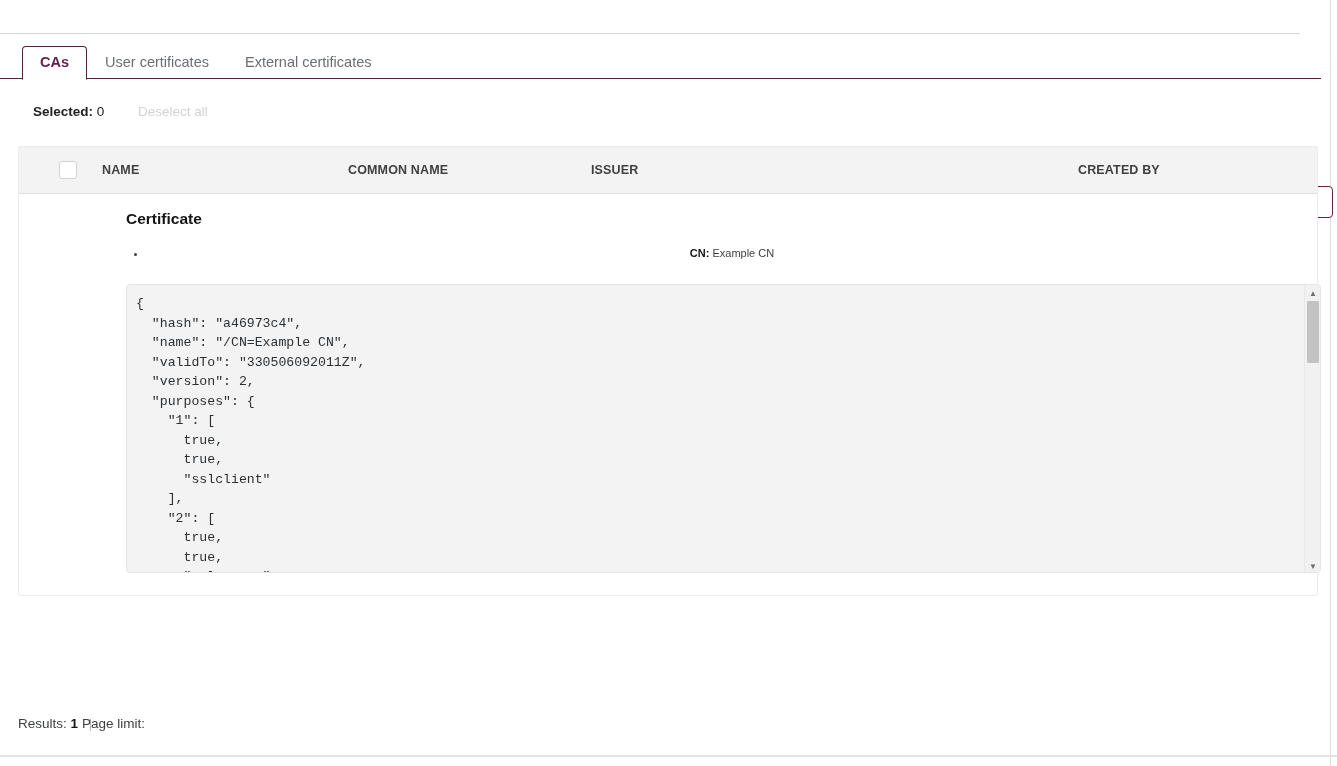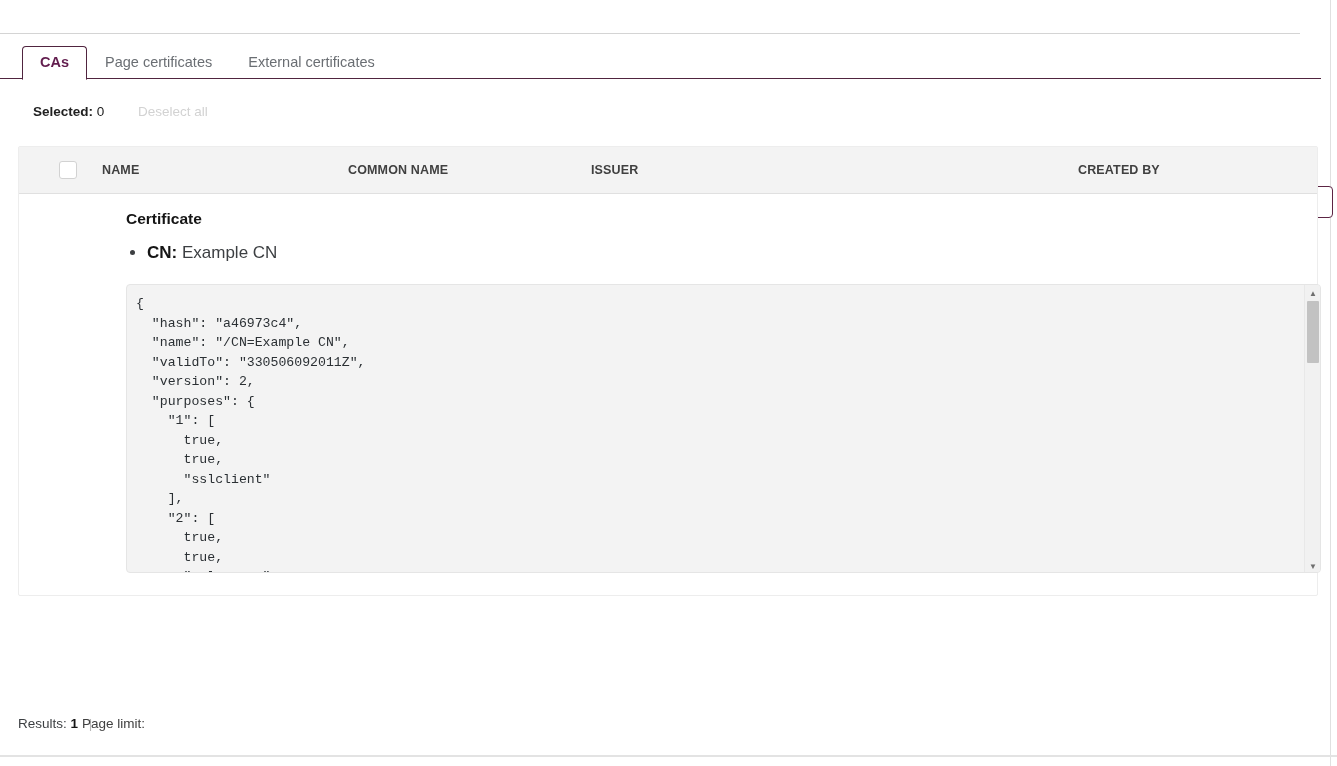--- a/index.html
+++ b/index.html
@@ -131,21 +131,21 @@
   }
   .detail h3 {
     margin: 12px 0 0 0; font-size: 15.5px; font-weight: bold; color: #151515;
   }
   .detail .subject {
     margin-top: 22px; font-size: 13.5px; color: #3c3f42;
   }
   .detail ul {
     margin: 16px 0 0 0; padding-left: 21px; list-style: disc;
   }
-  .detail li { font-size: 17px; color: #3c3f42; line-height: 18px; }
+  .detail li { font-size: 11px; color: #3c3f42; line-height: 18px; text-align: center; }
   .detail li b { font-weight: bold; color: #151515; }
 
   .codewrap {
     position: relative; margin-top: 22px; width: 1195px; height: 289px;
     background: #f3f3f3; border: 1px solid #e5e5e5; border-radius: 4px;
     overflow: hidden;
   }
   .codewrap pre {
     margin: 0; padding: 9px 0 0 9px;
     font-family: "Liberation Mono", "DejaVu Sans Mono", monospace;
@@ -185,21 +185,21 @@
 <body>
 
 <div class="page-top-divider"></div>
 <div class="page-right-divider"></div>
 <div class="page-bottom-divider"></div>
 
 <div class="tabs">
   <div class="tabs-underline"></div>
   <div class="tab-strip">
     <div class="tab active">CAs</div>
-    <div class="tab">Page certificates</div>
+    <div class="tab">User certificates</div>
     <div class="tab">External certificates</div>
   </div>
 </div>
 
 <div class="toolbar">
   <div class="tb-selected">
     <b>Selected:</b>
     <span>0</span>
   </div>
   <div class="tb-deselect">Deselect all</div>

